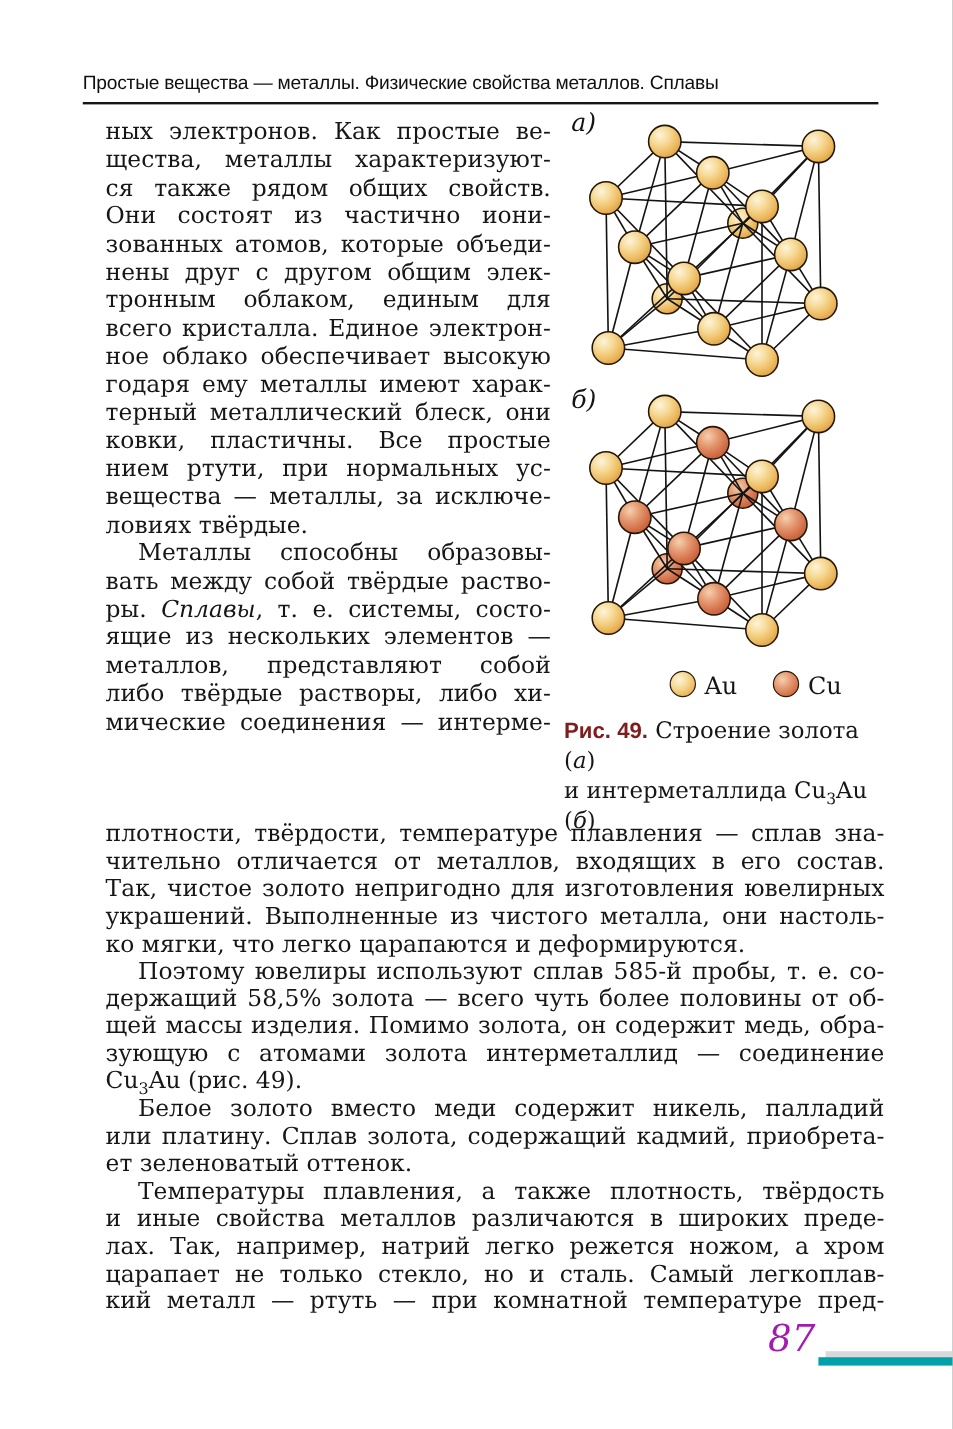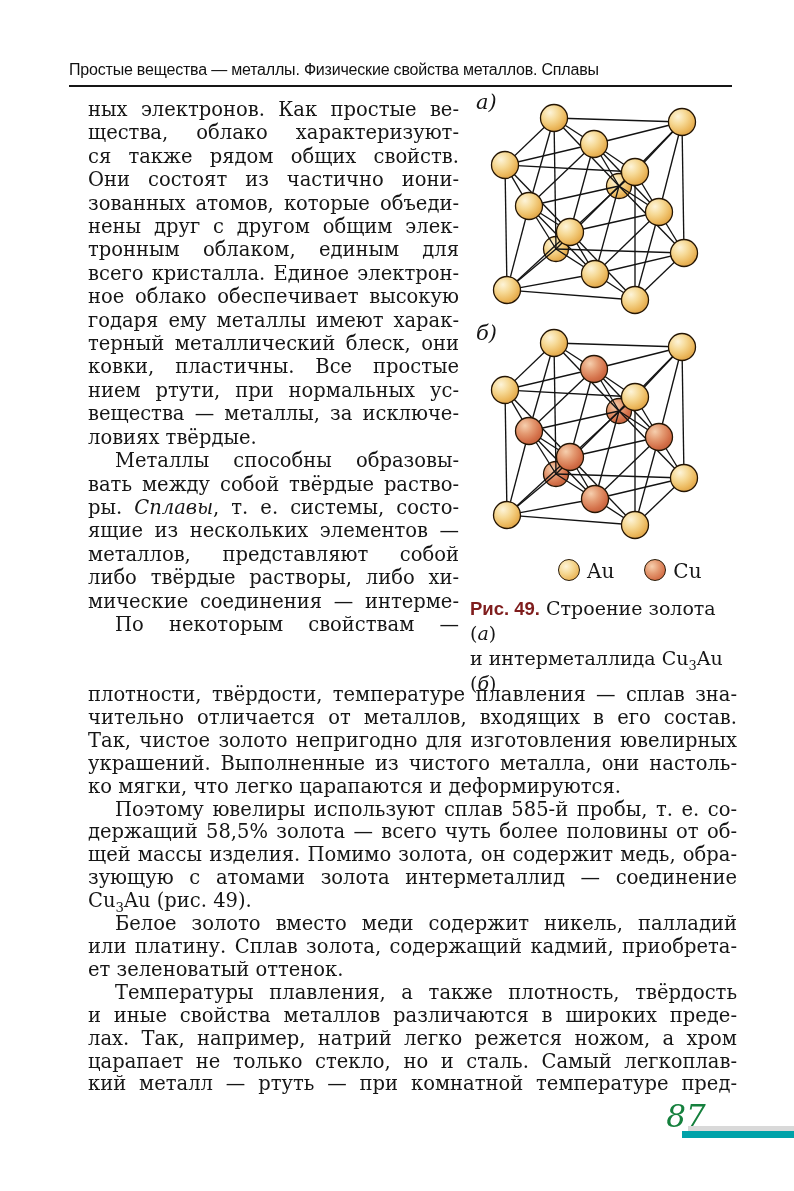--- a/index.html
+++ b/index.html
@@ -33,59 +33,58 @@
   .legend{position:absolute;left:96px;top:469px;display:flex;align-items:flex-start;}
   .ball{display:inline-block;width:22px;height:22px;border-radius:50%;
         border:1.4px solid #2a1a06;box-sizing:border-box;}
   .ball.gold{background:radial-gradient(circle at 35% 32%, #fdf4d9 0%, #f6d995 38%, #ecb95e 72%, #d99b3e 100%);}
   .ball.copper{background:radial-gradient(circle at 35% 32%, #f6cfae 0%, #e49a72 38%, #d4714a 72%, #bc5a36 100%);}
   .leg-label{font-size:20px;margin-left:7px;}
   .ball.copper{margin-left:30px;}
   .caption{position:absolute;left:8px;top:506px;width:276px;font-size:19px;line-height:25px;}
   .cap-badge{color:#7f1d1d;font-family:"Liberation Sans",sans-serif;font-weight:bold;font-size:18.5px;}
   
-  .page-number{position:absolute;left:640px;top:1098px;width:92px;text-align:center;
-               font-style:italic;font-size:31px;color:#15803d;}
+  .page-number{position:absolute;left:640px;top:1098px;width:92px;text-align:left;
+               font-style:italic;font-size:31px;color:#a21caf;}
   .bar-gray{position:absolute;left:688px;top:1126px;width:106px;height:5px;background:#d9d9d9;}
   .bar-teal{position:absolute;left:682px;top:1131px;width:112px;height:7px;background:#00a2a9;}
 </style>
 </head>
 <body>
 
 <div class="page">
 
   <div class="running-head">
     <span>Простые вещества — металлы. Физические свойства металлов. Сплавы</span>
   </div>
   <div class="head-rule"></div>
 
   <div class="narrow-col" id="narrow-col">
       <div class="line">ных электронов. Как простые ве-</div>
-      <div class="line">щества, облако характеризуют-</div>
+      <div class="line">щества, металлы характеризуют-</div>
       <div class="line">ся также рядом общих свойств.</div>
       <div class="line">Они состоят из частично иони-</div>
       <div class="line">зованных атомов, которые объеди-</div>
       <div class="line">нены друг с другом общим элек-</div>
       <div class="line">тронным облаком, единым для</div>
       <div class="line">всего кристалла. Единое электрон-</div>
       <div class="line">ное облако обеспечивает высокую</div>
       <div class="line">годаря ему металлы имеют харак-</div>
       <div class="line">терный металлический блеск, они</div>
       <div class="line">ковки, пластичны. Все простые</div>
       <div class="line">нием ртути, при нормальных ус-</div>
       <div class="line">вещества — металлы, за исключе-</div>
       <div class="line endline">ловиях твёрдые.</div>
       <div class="line indent">Металлы способны образовы-</div>
       <div class="line">вать между собой твёрдые раство-</div>
       <div class="line">ры. <i>Сплавы</i>, т. е. системы, состо-</div>
       <div class="line">ящие из нескольких элементов —</div>
       <div class="line">металлов, представляют собой</div>
       <div class="line">либо твёрдые растворы, либо хи-</div>
       <div class="line">мические соединения — интерме-</div>
-      <div class="line indent">По некоторым свойствам —</div>
     </div>
 
   <div class="figure-col">
     <div class="fig" id="fig-a">
       <span class="fig-label">а)</span>
     <svg viewBox="0 0 252 228" width="252" height="228">
           <defs>
             <radialGradient id="au-a" cx="0.35" cy="0.3" r="0.8">
               <stop offset="0" stop-color="#fdf4d9"></stop>
               <stop offset="0.38" stop-color="#f6d995"></stop>

